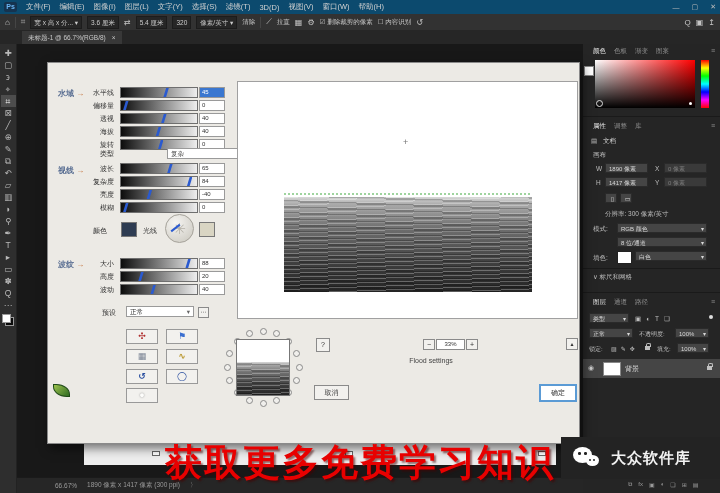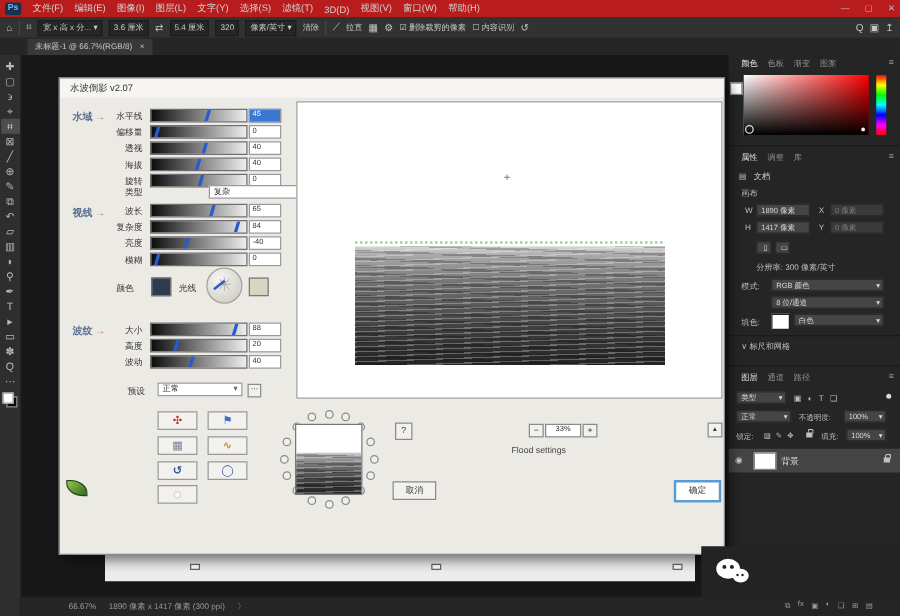--- a/index.html
+++ b/index.html
@@ -1,21 +1,21 @@
 <!DOCTYPE html>
 <html><head>
 <meta charset="utf-8">
 <style>
   html,body{margin:0;padding:0;background:#111;}
   #app{position:relative;width:720px;height:493px;overflow:hidden;
        font-family:"Liberation Sans","DejaVu Sans",sans-serif;
        background:#1b1b1b;color:#cfcfcf;font-size:8px;-webkit-font-smoothing:antialiased;}
   .abs{position:absolute;}
   
-  .menubar{left:0;top:0;width:720px;height:14px;background:#b91c1c;display:flex;align-items:center;gap:9px;padding-left:4px;box-sizing:border-box;}
+  .menubar{left:0;top:0;width:720px;height:14px;background:#0c4a6e;display:flex;align-items:center;gap:9px;padding-left:4px;box-sizing:border-box;}
   .pslogo{width:13px;height:10px;background:#15334f;color:#6ab6f5;font-size:7px;font-weight:bold;text-align:center;line-height:10px;border-radius:2px;}
   .menu{font-size:7.5px;color:#d2d2d2;white-space:nowrap;}
   .winctl{position:absolute;right:4px;top:0;height:14px;display:flex;gap:12px;align-items:center;color:#bbb;font-size:7px;}
   .optbar{left:0;top:14px;width:720px;height:17px;background:#323232;display:flex;align-items:center;gap:5px;padding:0 5px;box-sizing:border-box;border-bottom:1px solid #262626;}
   .obox{background:#262626;border:1px solid #1c1c1c;color:#ccc;font-size:6.5px;height:11px;line-height:11px;padding:0 3px;white-space:nowrap;}
   .olab{font-size:6.5px;color:#c5c5c5;white-space:nowrap;}
   .oicon{font-size:8px;color:#c5c5c5;}
   .osep{width:1px;height:11px;background:#454545;}
   .tabbar{left:0;top:31px;width:720px;height:13px;background:#262626;}
   .doctab{position:absolute;left:22px;top:0;height:13px;background:#383838;color:#c8c8c8;font-size:6.5px;line-height:13px;padding:0 6px;display:flex;gap:6px;align-items:center;}
@@ -162,21 +162,20 @@
       </span>
   </div>
 
   <div class="abs canvas"></div>
   <div class="abs docband"></div>
   <span class="handle" style="left:152px;top:451px;"></span>
   <span class="handle" style="left:345px;top:451px;"></span>
   <span class="handle" style="left:538px;top:451px;"></span>
 
   <div class="abs dialog">
-    <div class="dtitle">水波倒影 v2.07</div>
 
     <span class="seclab" style="left:10px;top:25px;"><span>水域</span> <span class="arr">→</span></span>
     <div class="srow" style="top:24px;">
         <span class="sl">水平线</span>
         <span class="track">
           <i style="left:55%"></i>
         </span>
         <span class="vbox sel">45</span>
       </div>
     <div class="srow" style="top:37px;">
@@ -410,24 +409,26 @@
     <span>⊞</span>
     <span>▤</span>
   </div>
 
   <div class="abs statusbar">
     <span>66.67%</span>
     <span>1890 像素 x 1417 像素 (300 ppi)</span>
     <span>〉</span>
   </div>
 
+  <div class="abs red2">获取更多免费学习知识</div>
   <div class="abs wechat">
     <span class="wlogo">
       <span class="wb1"></span>
         <span class="wb2"></span>
       <span class="weye" style="left:5px;top:7px;"></span>
       <span class="weye" style="left:11px;top:7px;"></span>
       <span class="weye" style="left:16px;top:14px;width:2px;height:2px;"></span>
       <span class="weye" style="left:20px;top:14px;width:2px;height:2px;"></span>
     </span>
+    <span class="wname">大众软件库</span>
   </div>
 
 </div>
 
 </body></html>

